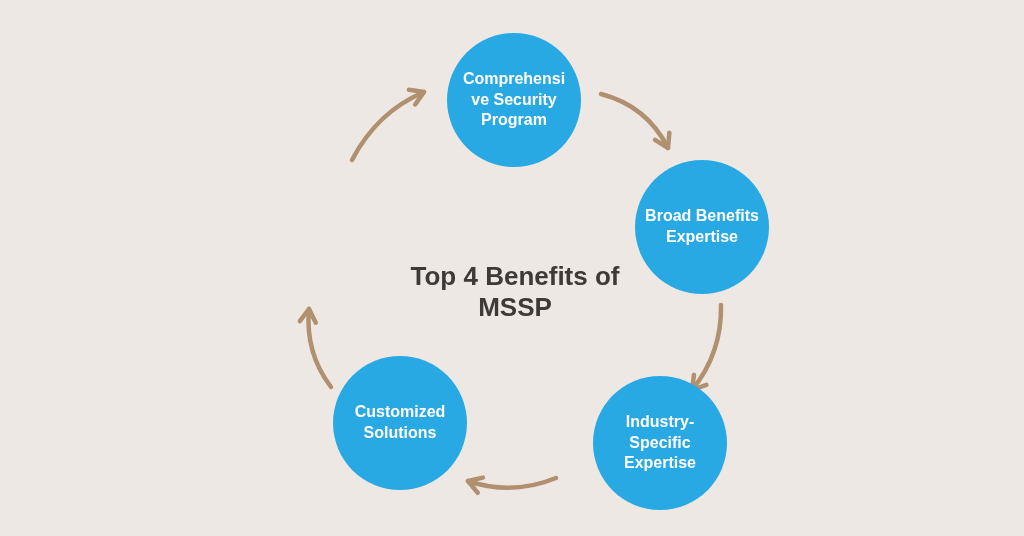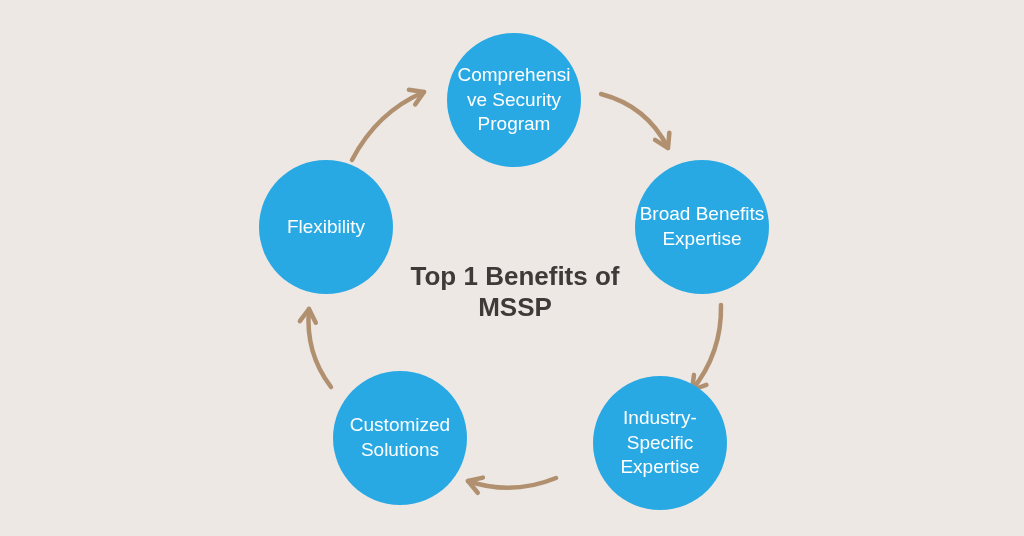--- a/index.html
+++ b/index.html
@@ -41,29 +41,29 @@
     height: 134px;
     border-radius: 50%;
     background: var(--node);
     display: flex;
     align-items: center;
     justify-content: center;
     text-align: center;
   }
   .node-label {
     color: var(--node-text);
-    font-size: 19px;
-    font-weight: 400;
+    font-size: 16px;
+    font-weight: 700;
     line-height: 1.3;
     white-space: pre-line;
   }
   .node-top          { left: 447px; top: 33px;  }
   .node-right        { left: 635px; top: 160px; }
   .node-bottom-right { left: 593px; top: 376px; }
-  .node-bottom-left  { left: 333px; top: 371px; }
+  .node-bottom-left  { left: 333px; top: 356px; }
   .node-left         { left: 259px; top: 160px; }
   .title {
     position: absolute;
     left: 355px;
     top: 261px;
     width: 320px;
     text-align: center;
     color: var(--title-text);
     font-size: 26px;
     font-weight: 700;
@@ -104,20 +104,17 @@
     <span class="node-label">Industry-
 Specific
 Expertise</span>
   </div>
 
   <div class="node node-bottom-left">
     <span class="node-label">Customized
 Solutions</span>
   </div>
 
-  <div class="node node-left">
-    <span class="node-label">Flexibility</span>
-  </div>
 
-  <div class="title">Top 1 Benefits of
+  <div class="title">Top 4 Benefits of
 MSSP</div>
 
 </div>
 
 </body></html>

